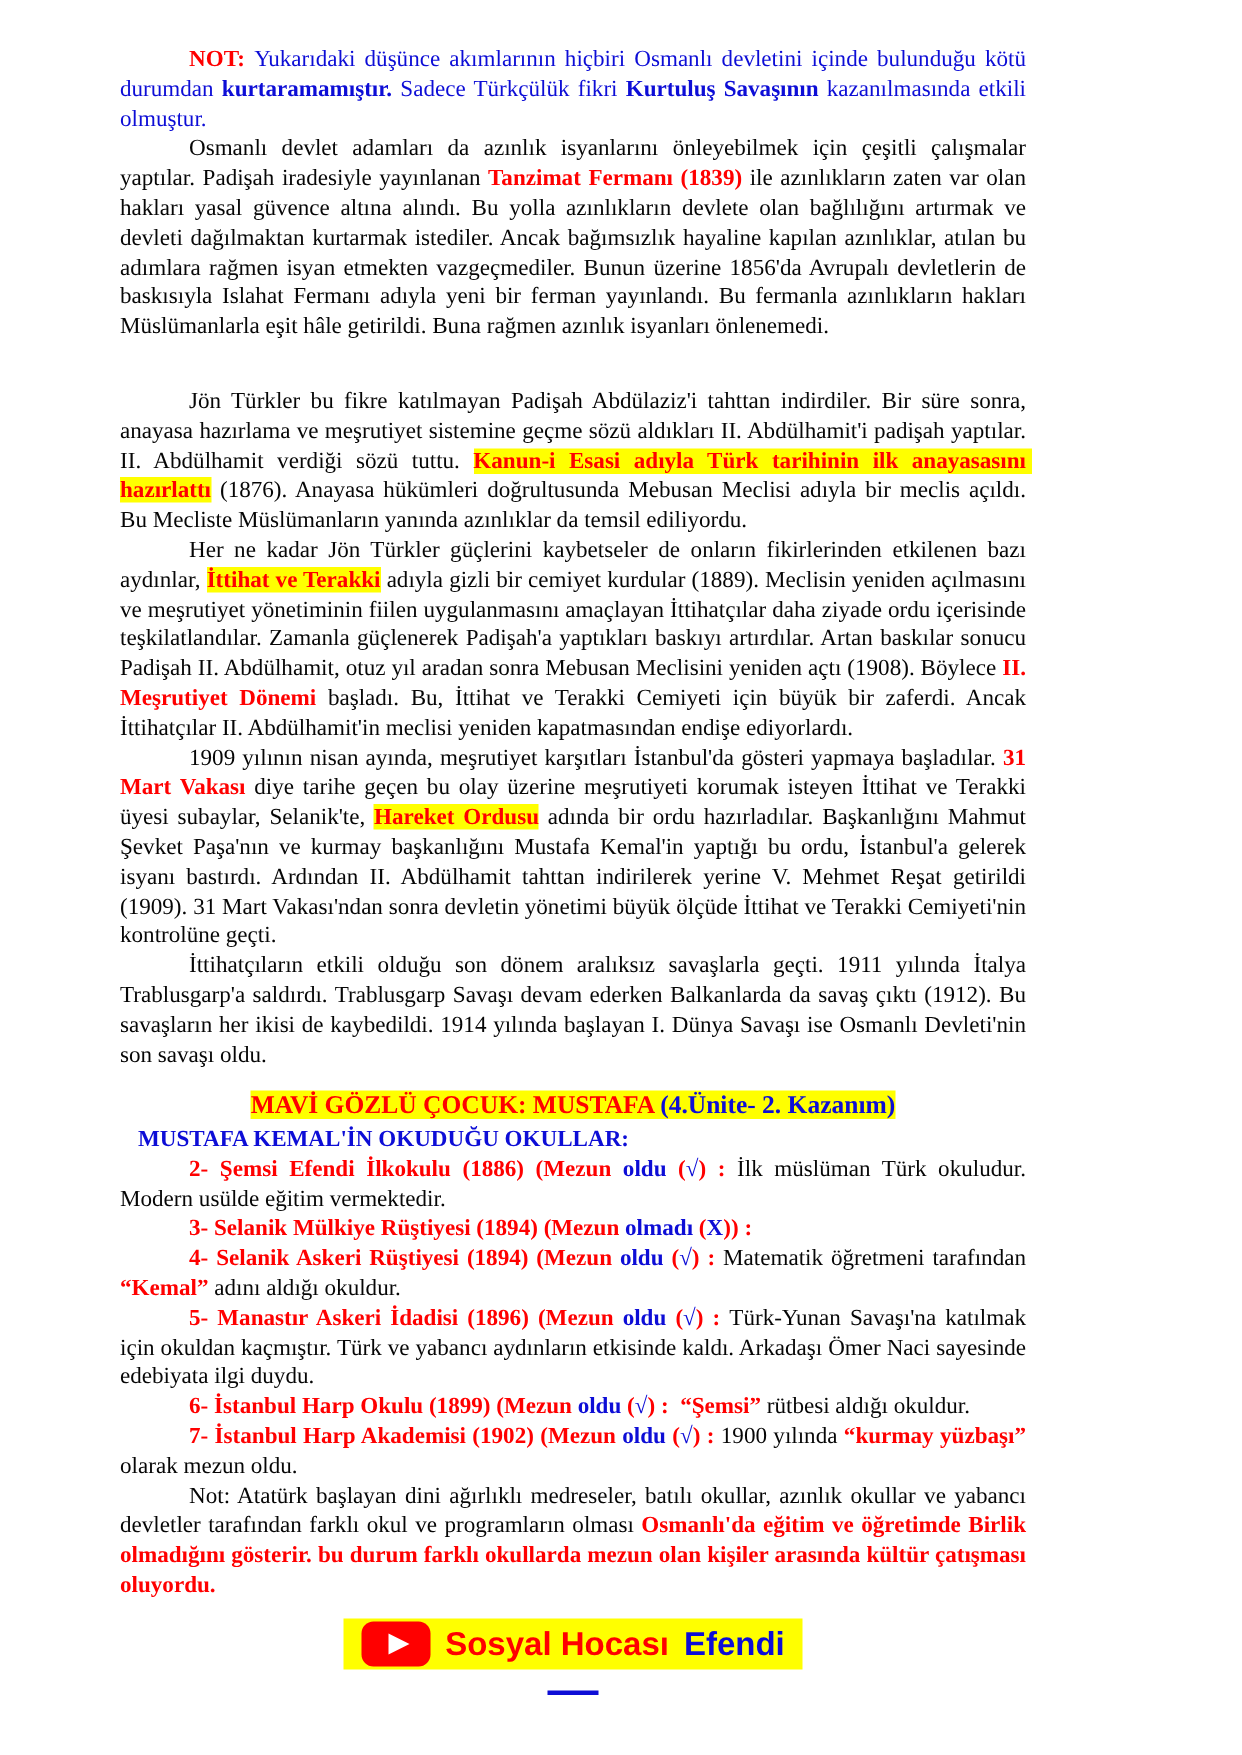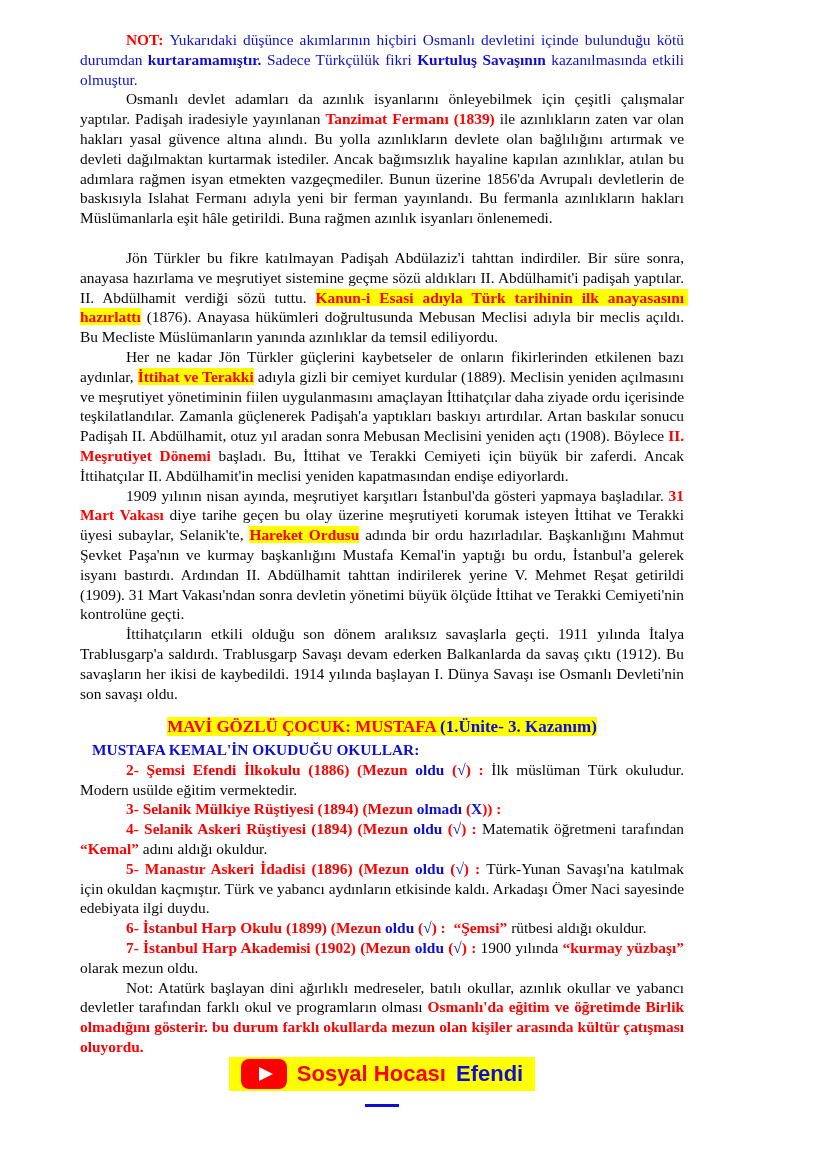--- a/index.html
+++ b/index.html
@@ -16,31 +16,31 @@
   }
   .page{
     box-sizing:border-box;width:760px;height:1170px;
     padding:30px 76px 0 80px;
     font-size:15.4px;line-height:19.8px;color:var(--ink);
     text-align:justify;
   }
   .page p{margin:0;}
   p.indent{text-indent:46px;}
   p.small-indent{text-indent:12px;}
-  p.gap-lg{margin-top:20px;}
+  p.gap-lg{margin-top:30px;}
   p.center{text-align:center;text-indent:0;}
   p.heading{font-size:17px;margin-top:14px;margin-bottom:3px;}
   .run{white-space:pre-wrap;}
   .run.blue{color:var(--blue);}
   .run.blue-bold{color:var(--blue);font-weight:bold;}
   .run.red-bold{color:var(--red);font-weight:bold;}
   .run.red-bold-hl{color:var(--red);font-weight:bold;background:var(--hl);}
   .run.blue-bold-hl{color:var(--blue);font-weight:bold;background:var(--hl);}
 
-  .footer{text-align:center;}
+  .footer{margin-top:12px;text-align:center;}
   .footer-band{
     display:inline-flex;align-items:center;gap:10px;
     background:var(--hl);padding:2px 12px;
   }
   .yt-icon{
     display:inline-block;width:46px;height:30px;background:#f00;
     border-radius:8px;position:relative;flex:0 0 auto;
   }
   .yt-icon::after{
     content:"";position:absolute;left:18px;top:8px;
@@ -59,21 +59,21 @@
 <body>
 
 <div class="page">
   <div>
       <p class="indent"><span class="run red-bold">NOT: </span><span class="run blue">Yukarıdaki düşünce akımlarının hiçbiri Osmanlı devletini içinde bulunduğu kötü durumdan </span><span class="run blue-bold">kurtaramamıştır.</span><span class="run blue"> Sadece Türkçülük fikri </span><span class="run blue-bold">Kurtuluş Savaşının</span><span class="run blue"> kazanılmasında etkili olmuştur.</span></p>
       <p class="indent"><span class="run black">Osmanlı devlet adamları da azınlık isyanlarını önleyebilmek için çeşitli çalışmalar yaptılar. Padişah iradesiyle yayınlanan </span><span class="run red-bold">Tanzimat Fermanı (1839)</span><span class="run black"> ile azınlıkların zaten var olan hakları yasal güvence altına alındı. Bu yolla azınlıkların devlete olan bağlılığını artırmak ve devleti dağılmaktan kurtarmak istediler. Ancak bağımsızlık hayaline kapılan azınlıklar, atılan bu adımlara rağmen isyan etmekten vazgeçmediler. Bunun üzerine 1856'da Avrupalı devletlerin de baskısıyla Islahat Fermanı adıyla yeni bir ferman yayınlandı. Bu fermanla azınlıkların hakları Müslümanlarla eşit hâle getirildi. Buna rağmen azınlık isyanları önlenemedi.</span></p>
       <p class="indent gap-lg"><span class="run black">Jön Türkler bu fikre katılmayan Padişah Abdülaziz'i tahttan indirdiler. Bir süre sonra, anayasa hazırlama ve meşrutiyet sistemine geçme sözü aldıkları II. Abdülhamit'i padişah yaptılar. II. Abdülhamit verdiği sözü tuttu. </span><span class="run red-bold-hl">Kanun-i Esasi adıyla Türk tarihinin ilk anayasasını hazırlattı</span><span class="run black"> (1876). Anayasa hükümleri doğrultusunda Mebusan Meclisi adıyla bir meclis açıldı. Bu Mecliste Müslümanların yanında azınlıklar da temsil ediliyordu.</span></p>
       <p class="indent"><span class="run black">Her ne kadar Jön Türkler güçlerini kaybetseler de onların fikirlerinden etkilenen bazı aydınlar, </span><span class="run red-bold-hl">İttihat ve Terakki</span><span class="run black"> adıyla gizli bir cemiyet kurdular (1889). Meclisin yeniden açılmasını ve meşrutiyet yönetiminin fiilen uygulanmasını amaçlayan İttihatçılar daha ziyade ordu içerisinde teşkilatlandılar. Zamanla güçlenerek Padişah'a yaptıkları baskıyı artırdılar. Artan baskılar sonucu Padişah II. Abdülhamit, otuz yıl aradan sonra Mebusan Meclisini yeniden açtı (1908). Böylece </span><span class="run red-bold">II. Meşrutiyet Dönemi</span><span class="run black"> başladı. Bu, İttihat ve Terakki Cemiyeti için büyük bir zaferdi. Ancak İttihatçılar II. Abdülhamit'in meclisi yeniden kapatmasından endişe ediyorlardı.</span></p>
       <p class="indent"><span class="run black">1909 yılının nisan ayında, meşrutiyet karşıtları İstanbul'da gösteri yapmaya başladılar. </span><span class="run red-bold">31 Mart Vakası</span><span class="run black"> diye tarihe geçen bu olay üzerine meşrutiyeti korumak isteyen İttihat ve Terakki üyesi subaylar, Selanik'te, </span><span class="run red-bold-hl">Hareket Ordusu</span><span class="run black"> adında bir ordu hazırladılar. Başkanlığını Mahmut Şevket Paşa'nın ve kurmay başkanlığını Mustafa Kemal'in yaptığı bu ordu, İstanbul'a gelerek isyanı bastırdı. Ardından II. Abdülhamit tahttan indirilerek yerine V. Mehmet Reşat getirildi (1909). 31 Mart Vakası'ndan sonra devletin yönetimi büyük ölçüde İttihat ve Terakki Cemiyeti'nin kontrolüne geçti.</span></p>
       <p class="indent"><span class="run black">İttihatçıların etkili olduğu son dönem aralıksız savaşlarla geçti. 1911 yılında İtalya Trablusgarp'a saldırdı. Trablusgarp Savaşı devam ederken Balkanlarda da savaş çıktı (1912). Bu savaşların her ikisi de kaybedildi. 1914 yılında başlayan I. Dünya Savaşı ise Osmanlı Devleti'nin son savaşı oldu.</span></p>
-      <p class="center heading"><span class="run red-bold-hl">MAVİ GÖZLÜ ÇOCUK: MUSTAFA </span><span class="run blue-bold-hl">(1.Ünite- 3. Kazanım)</span></p>
+      <p class="center heading"><span class="run red-bold-hl">MAVİ GÖZLÜ ÇOCUK: MUSTAFA </span><span class="run blue-bold-hl">(4.Ünite- 2. Kazanım)</span></p>
       <p class="small-indent"><span class="run blue-bold">MUSTAFA KEMAL'İN OKUDUĞU OKULLAR:</span></p>
       <p class="indent"><span class="run red-bold">2- Şemsi Efendi İlkokulu (1886) (Mezun </span><span class="run blue-bold">oldu</span><span class="run red-bold"> (</span><span class="run blue-bold">√</span><span class="run red-bold">) : </span><span class="run black">İlk müslüman Türk okuludur. Modern usülde eğitim vermektedir.</span></p>
       <p class="indent"><span class="run red-bold">3- Selanik Mülkiye Rüştiyesi (1894) (Mezun </span><span class="run blue-bold">olmadı</span><span class="run red-bold"> (</span><span class="run blue-bold">X</span><span class="run red-bold">)) :</span></p>
       <p class="indent"><span class="run red-bold">4- Selanik Askeri Rüştiyesi (1894) (Mezun </span><span class="run blue-bold">oldu</span><span class="run red-bold"> (</span><span class="run blue-bold">√</span><span class="run red-bold">) : </span><span class="run black">Matematik öğretmeni tarafından </span><span class="run red-bold">“Kemal”</span><span class="run black"> adını aldığı okuldur.</span></p>
       <p class="indent"><span class="run red-bold">5- Manastır Askeri İdadisi (1896) (Mezun </span><span class="run blue-bold">oldu</span><span class="run red-bold"> (</span><span class="run blue-bold">√</span><span class="run red-bold">) : </span><span class="run black">Türk-Yunan Savaşı'na katılmak için okuldan kaçmıştır. Türk ve yabancı aydınların etkisinde kaldı. Arkadaşı Ömer Naci sayesinde edebiyata ilgi duydu.</span></p>
       <p class="indent"><span class="run red-bold">6- İstanbul Harp Okulu (1899) (Mezun </span><span class="run blue-bold">oldu</span><span class="run red-bold"> (</span><span class="run blue-bold">√</span><span class="run red-bold">) :  </span><span class="run red-bold">“Şemsi”</span><span class="run black"> rütbesi aldığı okuldur.</span></p>
       <p class="indent"><span class="run red-bold">7- İstanbul Harp Akademisi (1902) (Mezun </span><span class="run blue-bold">oldu</span><span class="run red-bold"> (</span><span class="run blue-bold">√</span><span class="run red-bold">) : </span><span class="run black">1900 yılında </span><span class="run red-bold">“kurmay yüzbaşı”</span><span class="run black"> olarak mezun oldu.</span></p>
       <p class="indent"><span class="run black">Not: Atatürk başlayan dini ağırlıklı medreseler, batılı okullar, azınlık okullar ve yabancı devletler tarafından farklı okul ve programların olması </span><span class="run red-bold">Osmanlı'da eğitim ve öğretimde Birlik olmadığını gösterir. bu durum farklı okullarda mezun olan kişiler arasında kültür çatışması oluyordu.</span></p>
     </div>
 

